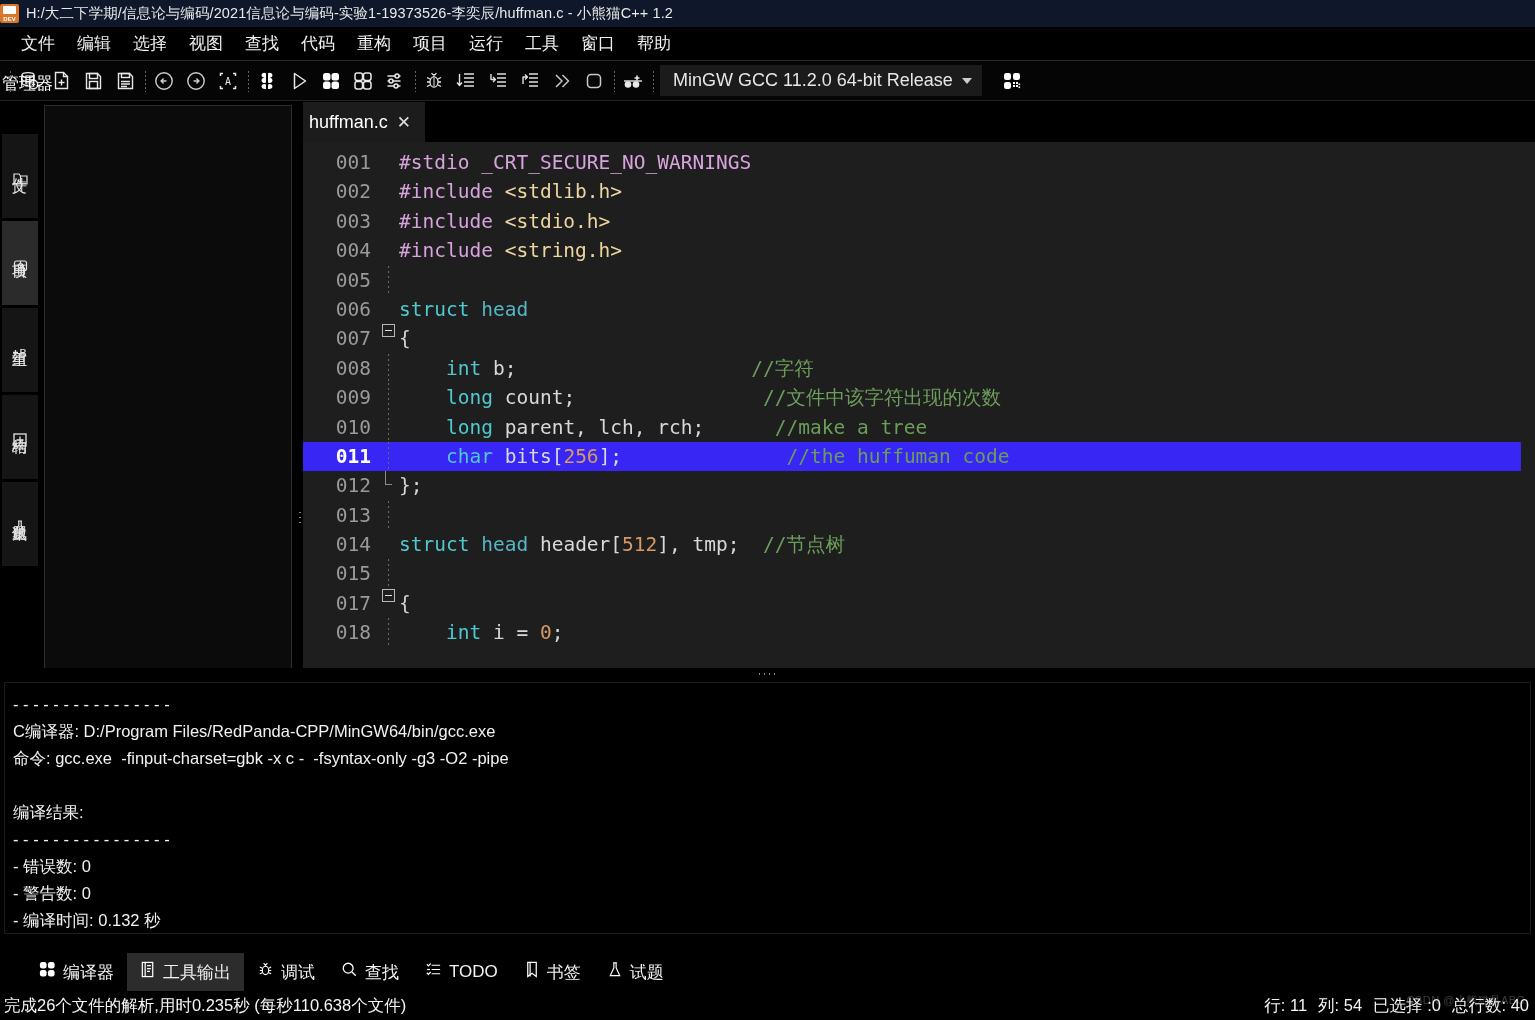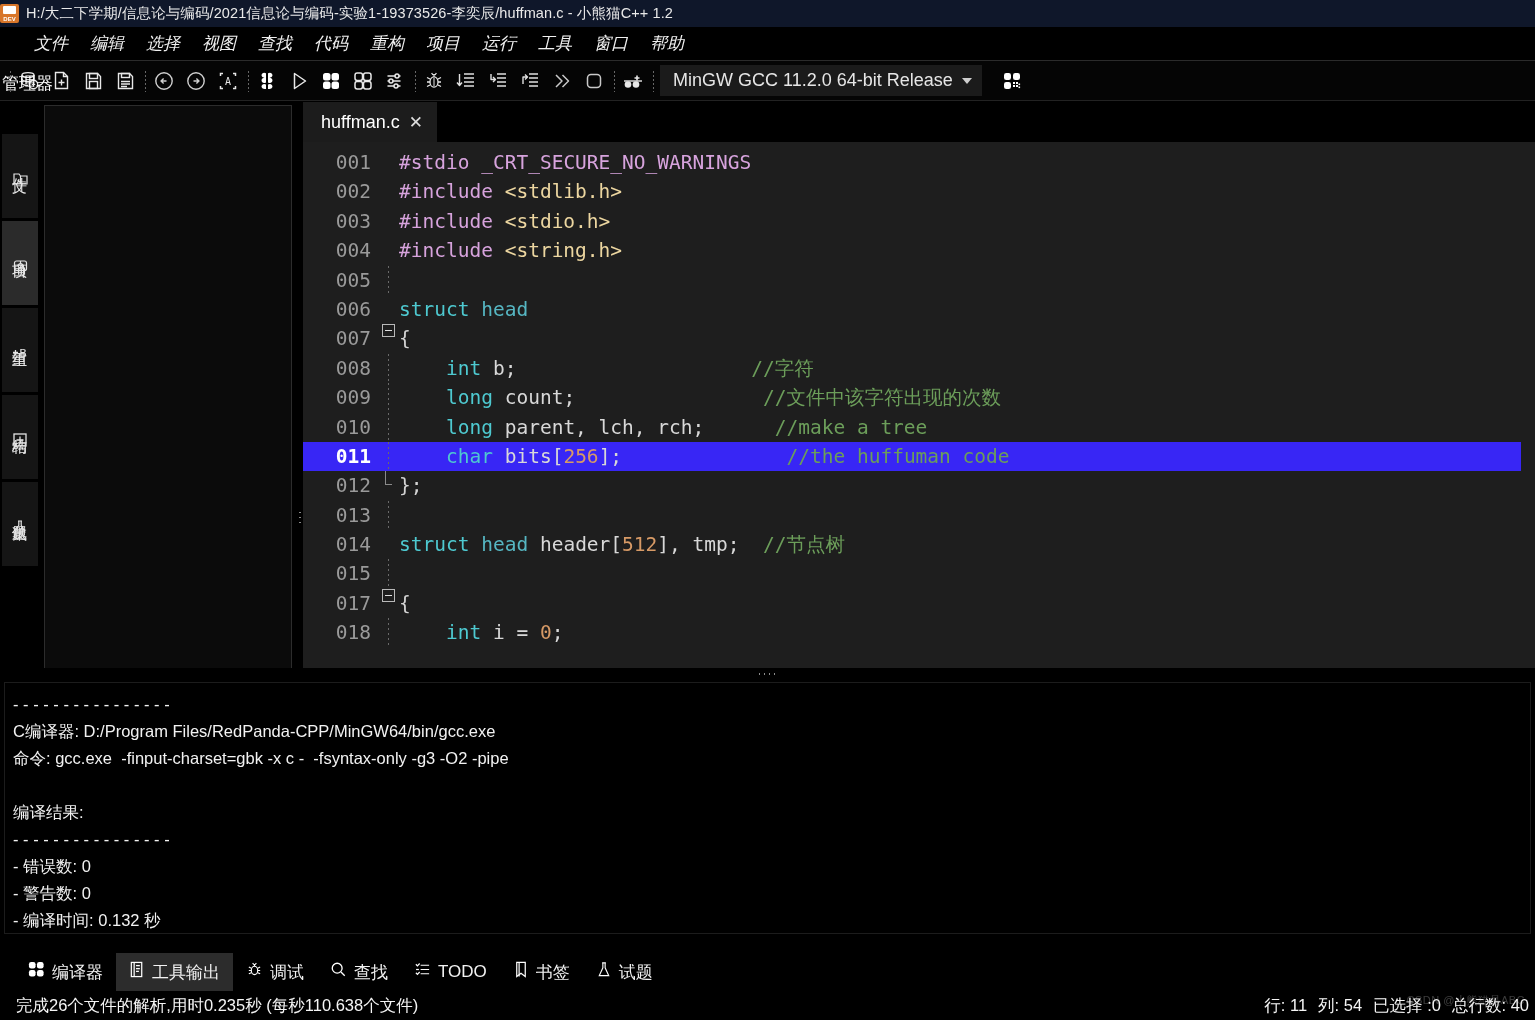--- a/index.html
+++ b/index.html
@@ -31,21 +31,21 @@
     font-family: "Liberation Sans", sans-serif; line-height: 8px; z-index: 2;
   }
   .titlebar .title {
     color: #e9e9e9; font-size: 14.5px; letter-spacing: .1px;
     white-space: nowrap;
   }
 
   
   .menubar {
     height: 34px; background: #000; display: flex; align-items: center;
-    padding-left: 23px; border-bottom: 1px solid #2b2b2b; font-style: italic;
+    padding-left: 10px; border-bottom: 1px solid #2b2b2b;
   }
   .menu-item {
     color: #f0f0f0; font-size: 17px; padding: 2px 11px; cursor: default;
     white-space: nowrap;
   }
 
   
   .toolbar {
     height: 40px; background: #050505; display: flex; align-items: center;
     padding-left: 6px; gap: 0px; border-bottom: 1px solid #222;
@@ -121,21 +121,21 @@
   }
 
   
   .editor-area {
     flex: 1; display: flex; flex-direction: column; background: #1e1e1e;
     min-width: 0;
   }
   .tabbar { height: 40px; background: #000; display: flex; align-items: flex-end; }
   .etab {
     height: 40px; background: #1c1c1c; color: #fff; font-size: 18px;
-    display: flex; align-items: center; gap: 9px; padding: 0 14px 0 18px;
+    display: flex; align-items: center; gap: 9px; padding: 0 14px 0 6px;
     cursor: default;
   }
   .etab .close { color: #ddd; font-size: 17px; cursor: pointer; }
 
   .code-wrap {
     flex: 1; position: relative; background: #1e1e1e; overflow: hidden;
     display: flex;
   }
   .code-scroller { flex: 1; overflow: hidden; position: relative; }
   .code-lines {
@@ -219,34 +219,34 @@
   }
   .out-line {
     color: #f2f2f2; font-size: 16.5px; line-height: 27px; white-space: pre;
     padding-left: 2px;
   }
   .out-line.blank { color: transparent; }
 
   
   .btabs {
     position: absolute; left: 0; right: 0; bottom: 28px; height: 40px;
-    background: #000; display: flex; align-items: center; padding-left: 15px;
+    background: #000; display: flex; align-items: center; padding-left: 26px;
   }
   .btab {
     height: 38px; display: flex; align-items: center; gap: 7px;
     padding: 0 13px; color: #f2f2f2; font-size: 17px; cursor: default;
     white-space: nowrap;
   }
   .btab.active { background: #2c2c2c; }
 
   
   .statusbar {
     position: absolute; left: 0; right: 0; bottom: 0; height: 28px;
     background: #000; display: flex; align-items: center;
-    justify-content: space-between; padding: 0 6px 0 16px;
+    justify-content: space-between; padding: 0 6px 0 4px;
   }
   .status-left { color: #f5f5f5; font-size: 16.5px; white-space: nowrap; }
   .status-right {
     color: #f5f5f5; font-size: 16.5px; white-space: nowrap; display: flex;
     gap: 11px; position: relative;
   }
   .watermark {
     position: absolute; right: 4px; top: -2px; color: rgba(200,200,200,.30);
     font-size: 11px; white-space: nowrap; pointer-events: none;
     letter-spacing: .5px;

